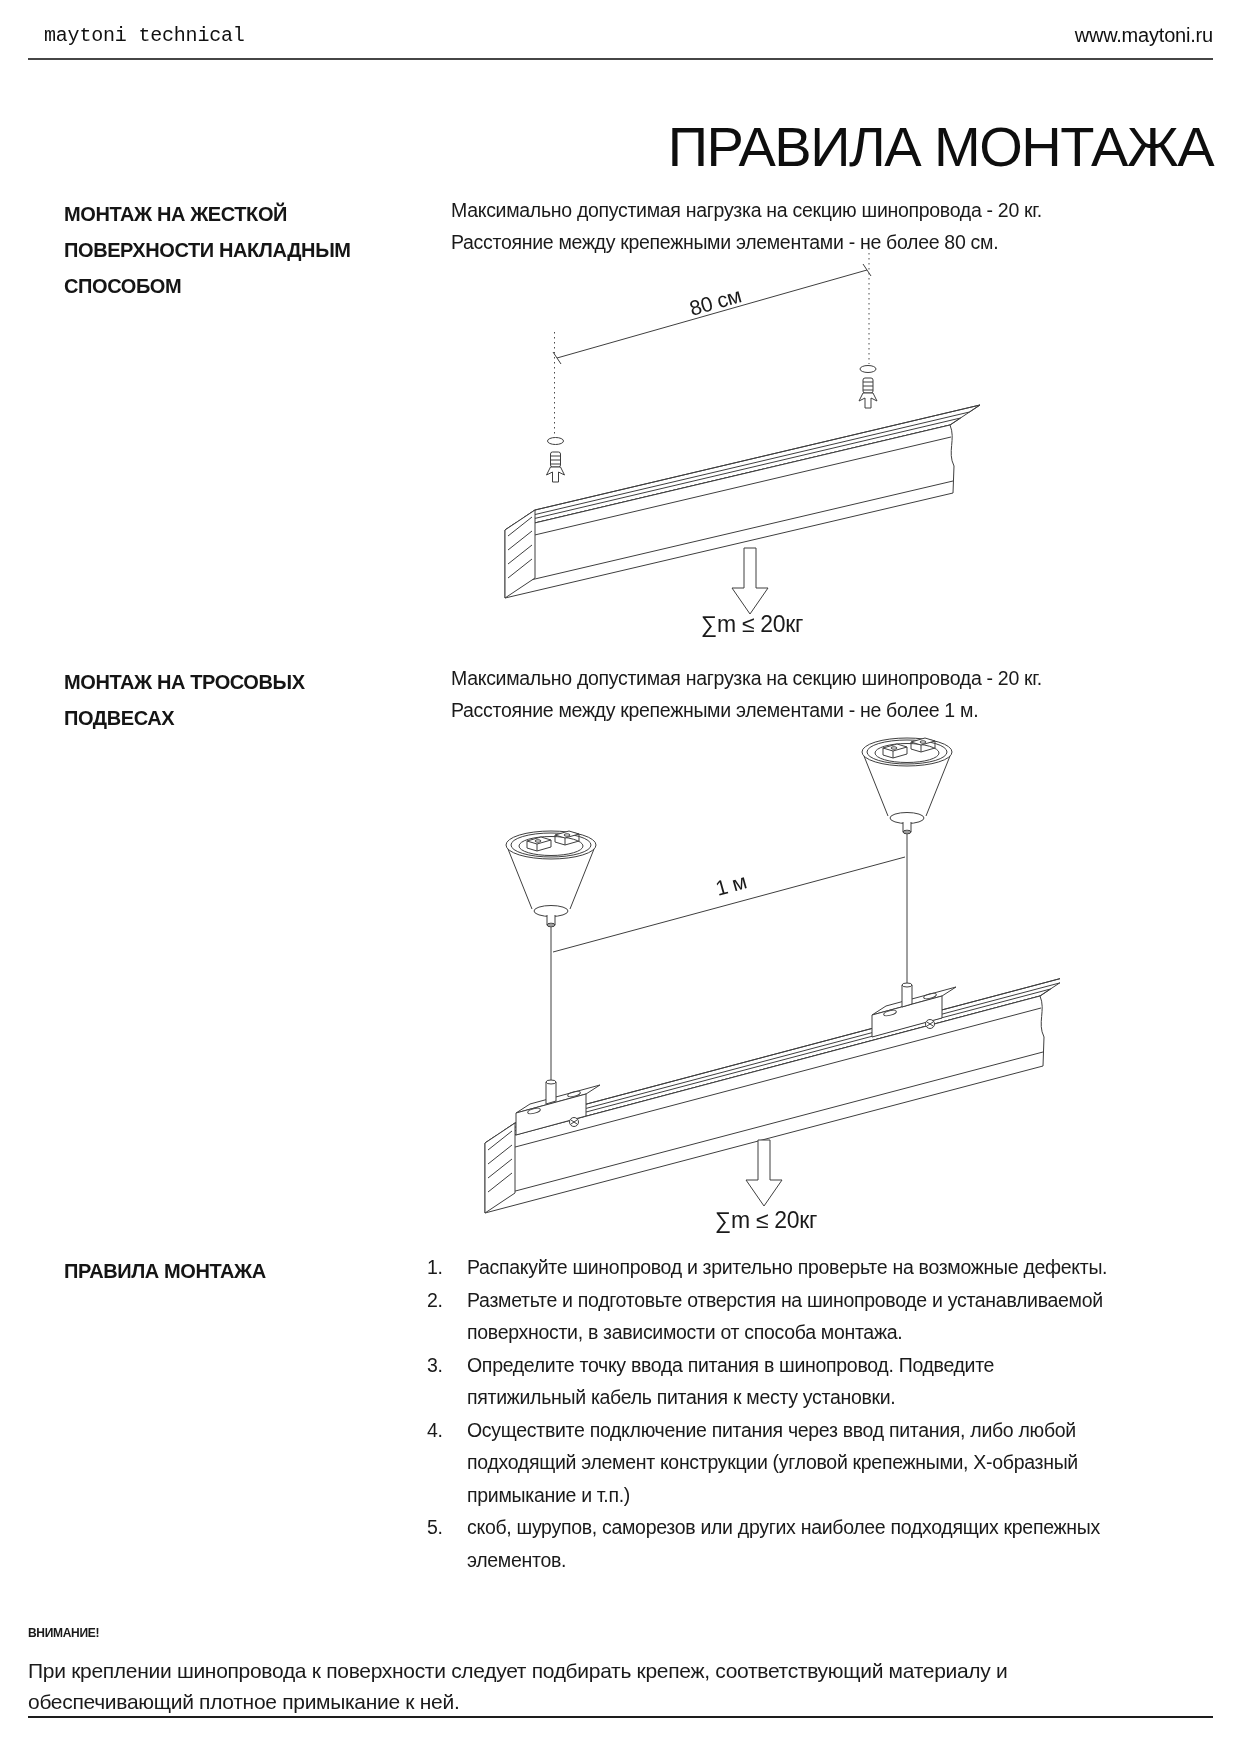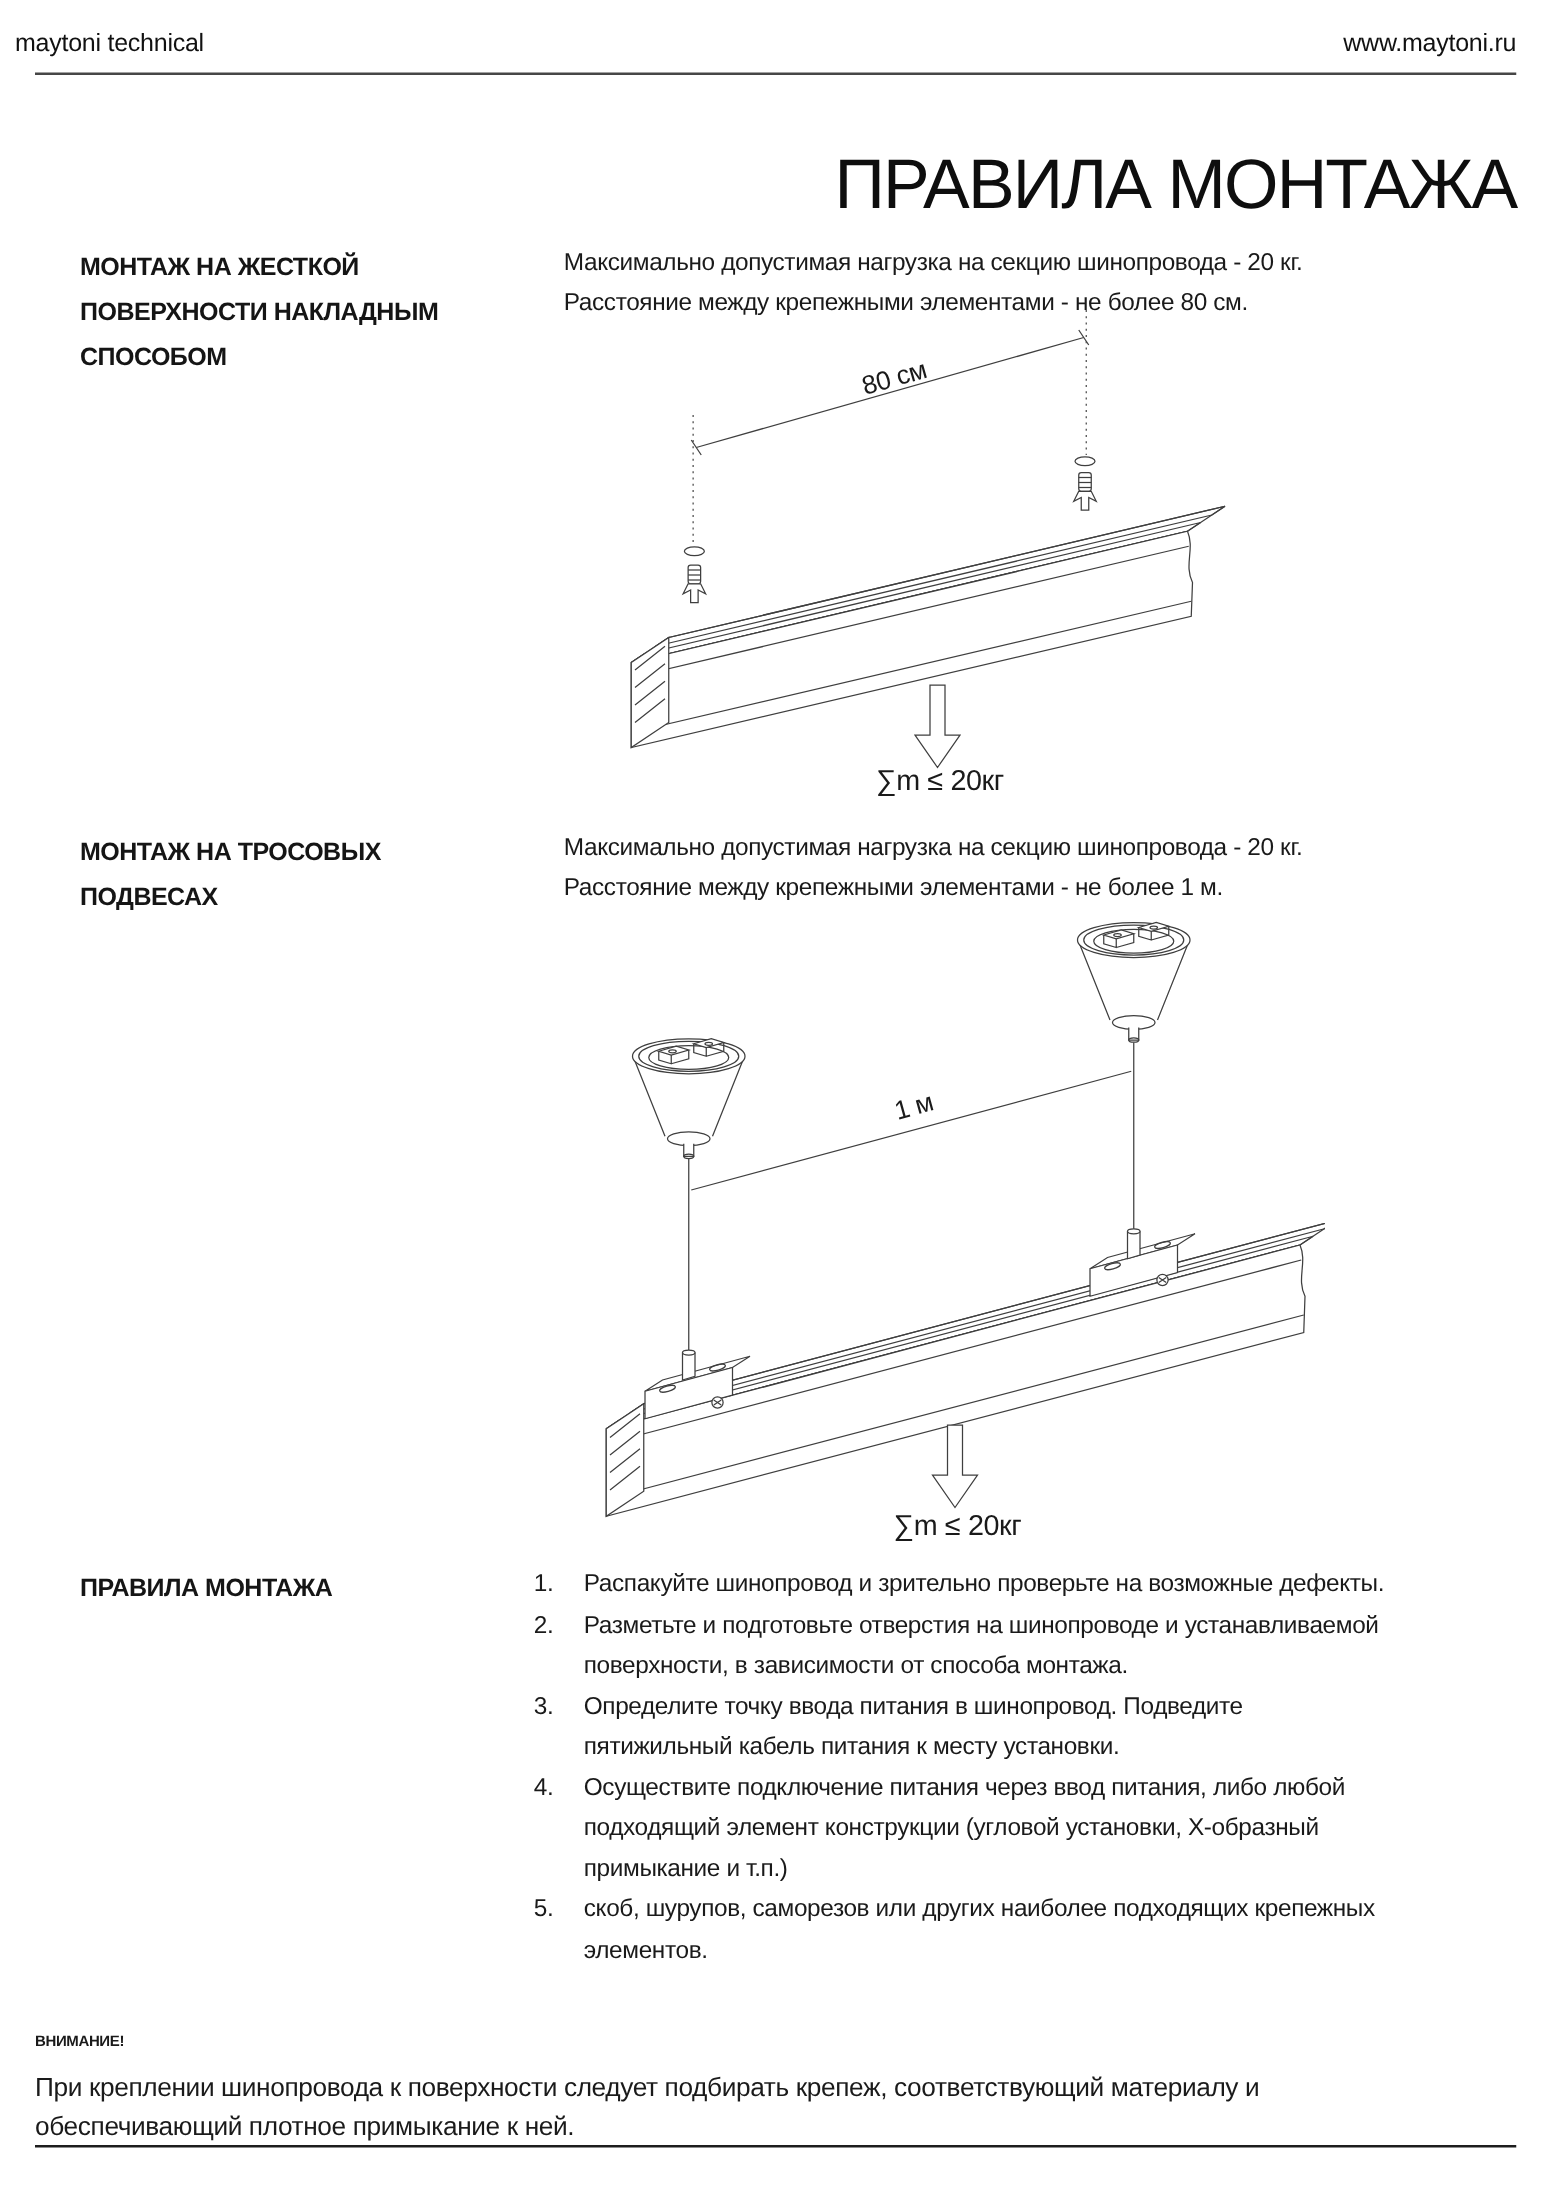--- a/index.html
+++ b/index.html
@@ -3,21 +3,21 @@
 <meta charset="utf-8">
 <style>
   html,body{margin:0;padding:0;background:#ffffff;}
   body{
     width:1241px;height:1754px;position:relative;
     font-family:"Liberation Sans","DejaVu Sans",sans-serif;
     color:#1a1a1a;-webkit-font-smoothing:antialiased;
   }
   .abs{position:absolute;}
   .hdr{font-size:20px;letter-spacing:-0.2px;color:#111;}
-  .hdr-left{left:12px;top:24px;}
+  .hdr-left{left:44px;top:24px;font-family:Liberation Mono, monospace;}
   .hdr-right{right:28px;top:24px;}
   .rule{height:2px;background:#464646;left:28px;right:28px;}
   .rule-top{top:58px;}
   .rule-bottom{top:1716px;background:#1d1d1d;}
   .page-title{
     right:28px;top:76px;font-size:56px;font-weight:400;
     letter-spacing:-1.5px;color:#0e0e0e;white-space:nowrap;
   }
   .sec-heading{
     left:28px;width:330px;font-size:20px;font-weight:700;
@@ -214,21 +214,21 @@
       <span class="num">3.</span>
       <div>
         <div>Определите точку ввода питания в шинопровод. Подведите</div>
         <div>пятижильный кабель питания к месту установки.</div>
       </div>
     </div>
     <div class="step">
       <span class="num">4.</span>
       <div>
         <div>Осуществите подключение питания через ввод питания, либо любой</div>
-        <div>подходящий элемент конструкции (угловой установки, Х-образный</div>
+        <div>подходящий элемент конструкции (угловой крепежными, Х-образный</div>
         <div>примыкание и т.п.)</div>
       </div>
     </div>
     <div class="step">
       <span class="num">5.</span>
       <div>
         <div>скоб, шурупов, саморезов или других наиболее подходящих крепежных</div>
         <div>элементов.</div>
       </div>
     </div>

